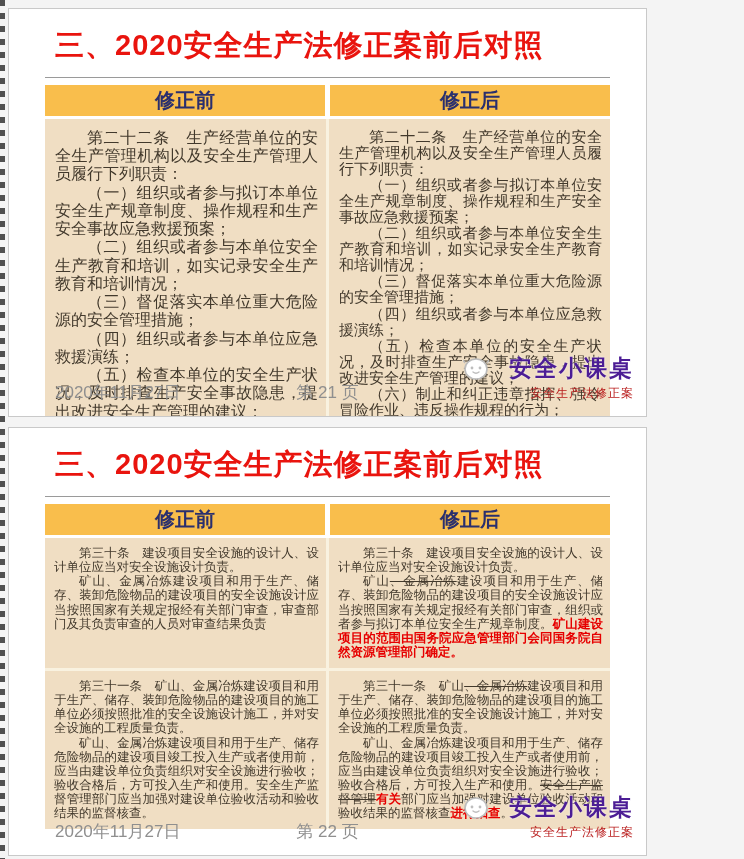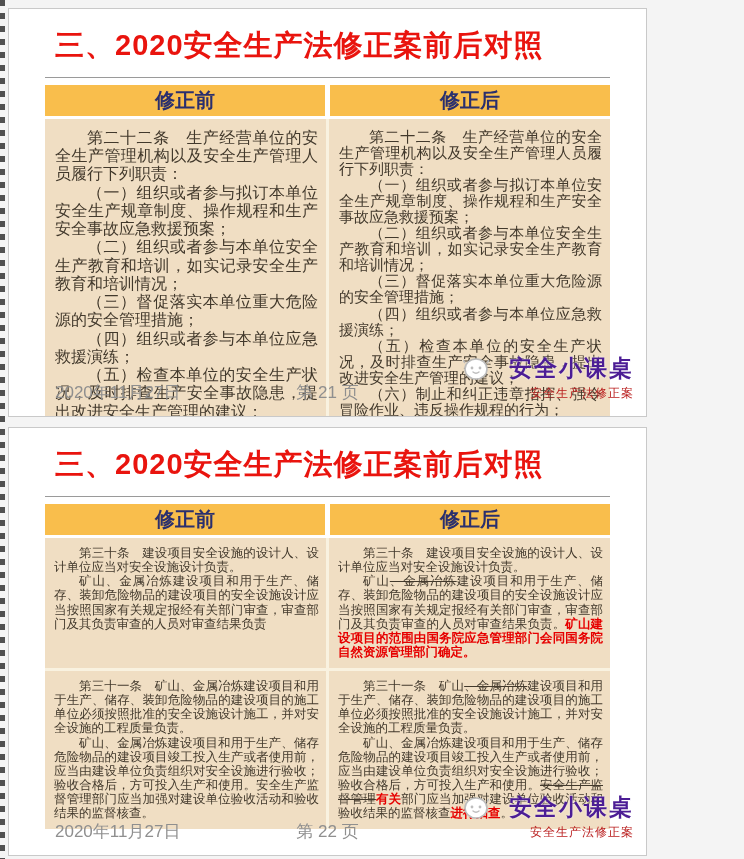--- a/index.html
+++ b/index.html
@@ -141,21 +141,21 @@
       <div class="th">修正前</div>
       <div class="th">修正后</div>
     </div>
     <div class="tbl-body">
         <div class="cell cell-before">
           <p class="para"><span class="">第三十条　建设项目安全设施的设计人、设计单位应当对安全设施设计负责。</span></p>
           <p class="para"><span class="">矿山、金属冶炼建设项目和用于生产、储存、装卸危险物品的建设项目的安全设施设计应当按照国家有关规定报经有关部门审查，审查部门及其负责审查的人员对审查结果负责</span></p>
         </div>
         <div class="cell cell-after">
           <p class="para"><span class="">第三十条　建设项目安全设施的设计人、设计单位应当对安全设施设计负责。</span></p>
-          <p class="para"><span class="">矿山</span><span class="s-st">、金属冶炼</span><span class="">建设项目和用于生产、储存、装卸危险物品的建设项目的安全设施设计应当按照国家有关规定报经有关部门审查，审查部门及其负责审查的人员对审查结果负责。</span><span class="s-r">矿山建设项目的范围由国务院应急管理部门会同国务院自然资源管理部门确定。</span></p>
+          <p class="para"><span class="">矿山</span><span class="s-st">、金属冶炼</span><span class="">建设项目和用于生产、储存、装卸危险物品的建设项目的安全设施设计应当按照国家有关规定报经有关部门审查，组织或者参与拟订本单位安全生产规章制度。</span><span class="s-r">矿山建设项目的范围由国务院应急管理部门会同国务院自然资源管理部门确定。</span></p>
         </div>
         <div class="cell cell-before">
           <p class="para"><span class="">第三十一条　矿山、金属冶炼建设项目和用于生产、储存、装卸危险物品的建设项目的施工单位必须按照批准的安全设施设计施工，并对安全设施的工程质量负责。</span></p>
           <p class="para"><span class="">矿山、金属冶炼建设项目和用于生产、储存危险物品的建设项目竣工投入生产或者使用前，应当由建设单位负责组织对安全设施进行验收；验收合格后，方可投入生产和使用。安全生产监督管理部门应当加强对建设单位验收活动和验收结果的监督核查。</span></p>
         </div>
         <div class="cell cell-after">
           <p class="para"><span class="">第三十一条　矿山</span><span class="s-st">、金属冶炼</span><span class="">建设项目和用于生产、储存、装卸危险物品的建设项目的施工单位必须按照批准的安全设施设计施工，并对安全设施的工程质量负责。</span></p>
           <p class="para"><span class="">矿山、金属冶炼建设项目和用于生产、储存危险物品的建设项目竣工投入生产或者使用前，应当由建设单位负责组织对安全设施进行验收；验收合格后，方可投入生产和使用。</span><span class="s-st">安全生产监督管理</span><span class="s-r">有关</span><span class="">部门应当加强对建设单位验收活动和验收结果的监督核查</span><span class="s-r">进行抽查</span><span class="">。</span></p>
         </div>
       </div>

